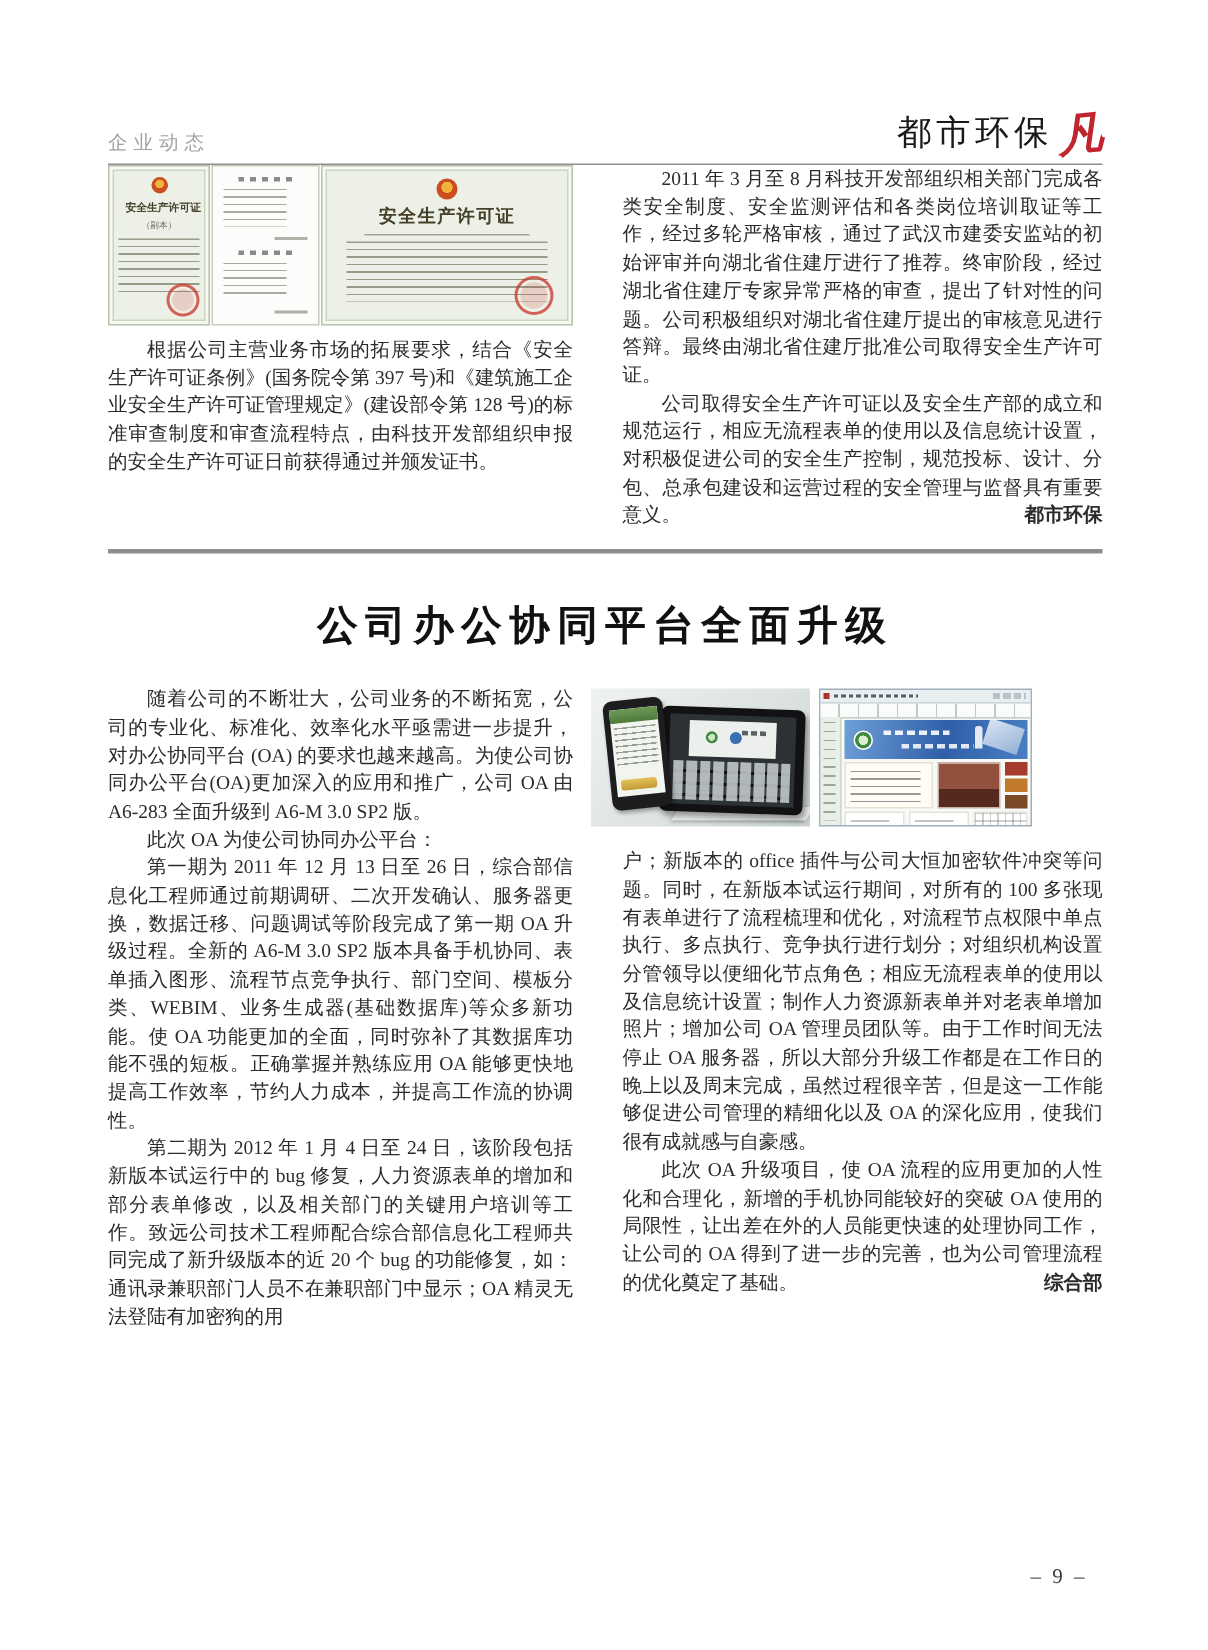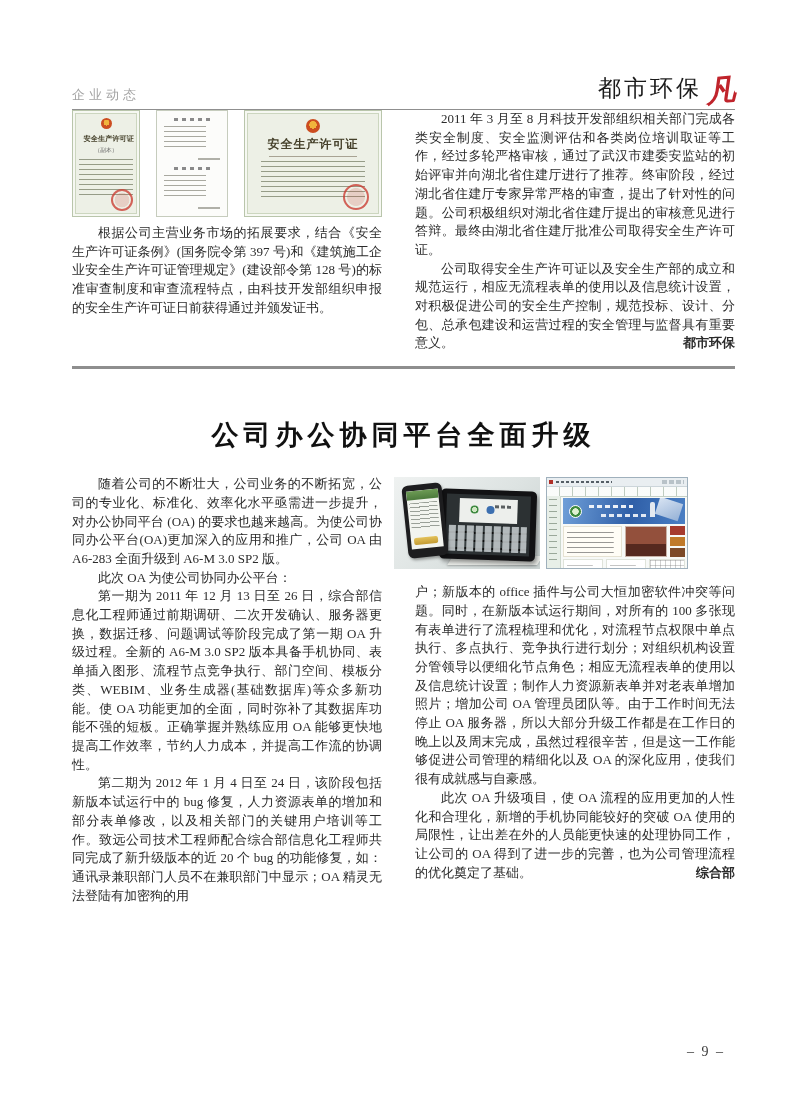--- a/index.html
+++ b/index.html
@@ -20,32 +20,32 @@
     font-weight:normal;font-size:23px;color:#1a1a1a;letter-spacing:3px;}
   .brand-mark{font-family:"Liberation Serif","DejaVu Serif",serif;
     font-size:30px;line-height:26px;color:#c0242c;font-style:italic;
     transform:rotate(-6deg);margin-left:3px;font-weight:bold;}
   .header-rule{height:1px;background:#8f8f8f;margin-top:5px;}
 
   
   .art-title{font-size:27px;font-weight:bold;text-align:center;color:#111;
     letter-spacing:5px;margin:0;}
   #a1-title{margin-top:72px;margin-bottom:26px;}
-  #a2-title{margin-top:48px;margin-bottom:22px;}
+  #a2-title{margin-top:30px;margin-bottom:22px;}
   .cols{display:flex;justify-content:space-between;}
   .col-l{width:310px;}
   .col-r{width:320px;}
   p.para{margin:0;font-size:13px;line-height:18.7px;text-align:justify;color:#2b2b2b;}
   p.indent{text-indent:2em;}
   .byline{float:right;font-weight:bold;
     font-family:"Liberation Sans","DejaVu Sans",sans-serif;}
   .section-divider{height:3px;background:#8e8e8e;margin-top:13px;}
 
   
-  .fig-certs{display:flex;gap:16px;height:107px;margin:0 0 7px 0;align-items:stretch;}
+  .fig-certs{display:flex;gap:1px;height:107px;margin:0 0 7px 0;align-items:stretch;}
   .cert{background:#edf0e6;border:1px solid #b9c5ab;position:relative;
     box-shadow:inset 0 0 0 2px #f6f8f2,inset 0 0 0 3px #ccd6bf;
     box-sizing:border-box;}
   .cert-front{width:68px;padding:7px 5px 4px;}
   .cert-large{flex:1;padding:8px 12px 4px;}
   .emblem{display:block;margin:0 auto 3px;width:11px;height:11px;border-radius:50%;
     background:radial-gradient(circle at 50% 42%,#f0b43c 0 34%,#cc4d20 36% 100%);}
   .cert-large .emblem{width:14px;height:14px;}
   .cert-title{font-family:"Liberation Sans","DejaVu Sans",sans-serif;
     font-weight:bold;color:#45402a;text-align:center;white-space:nowrap;}

